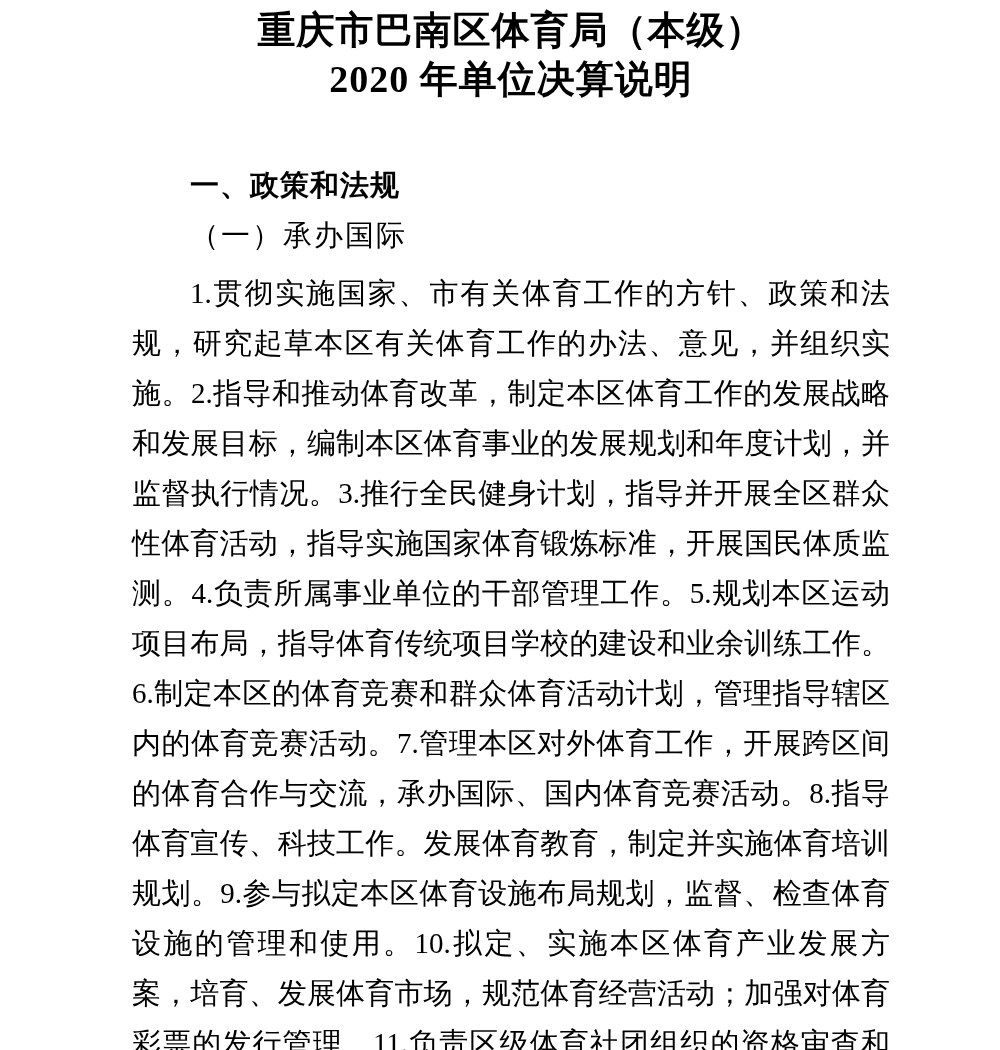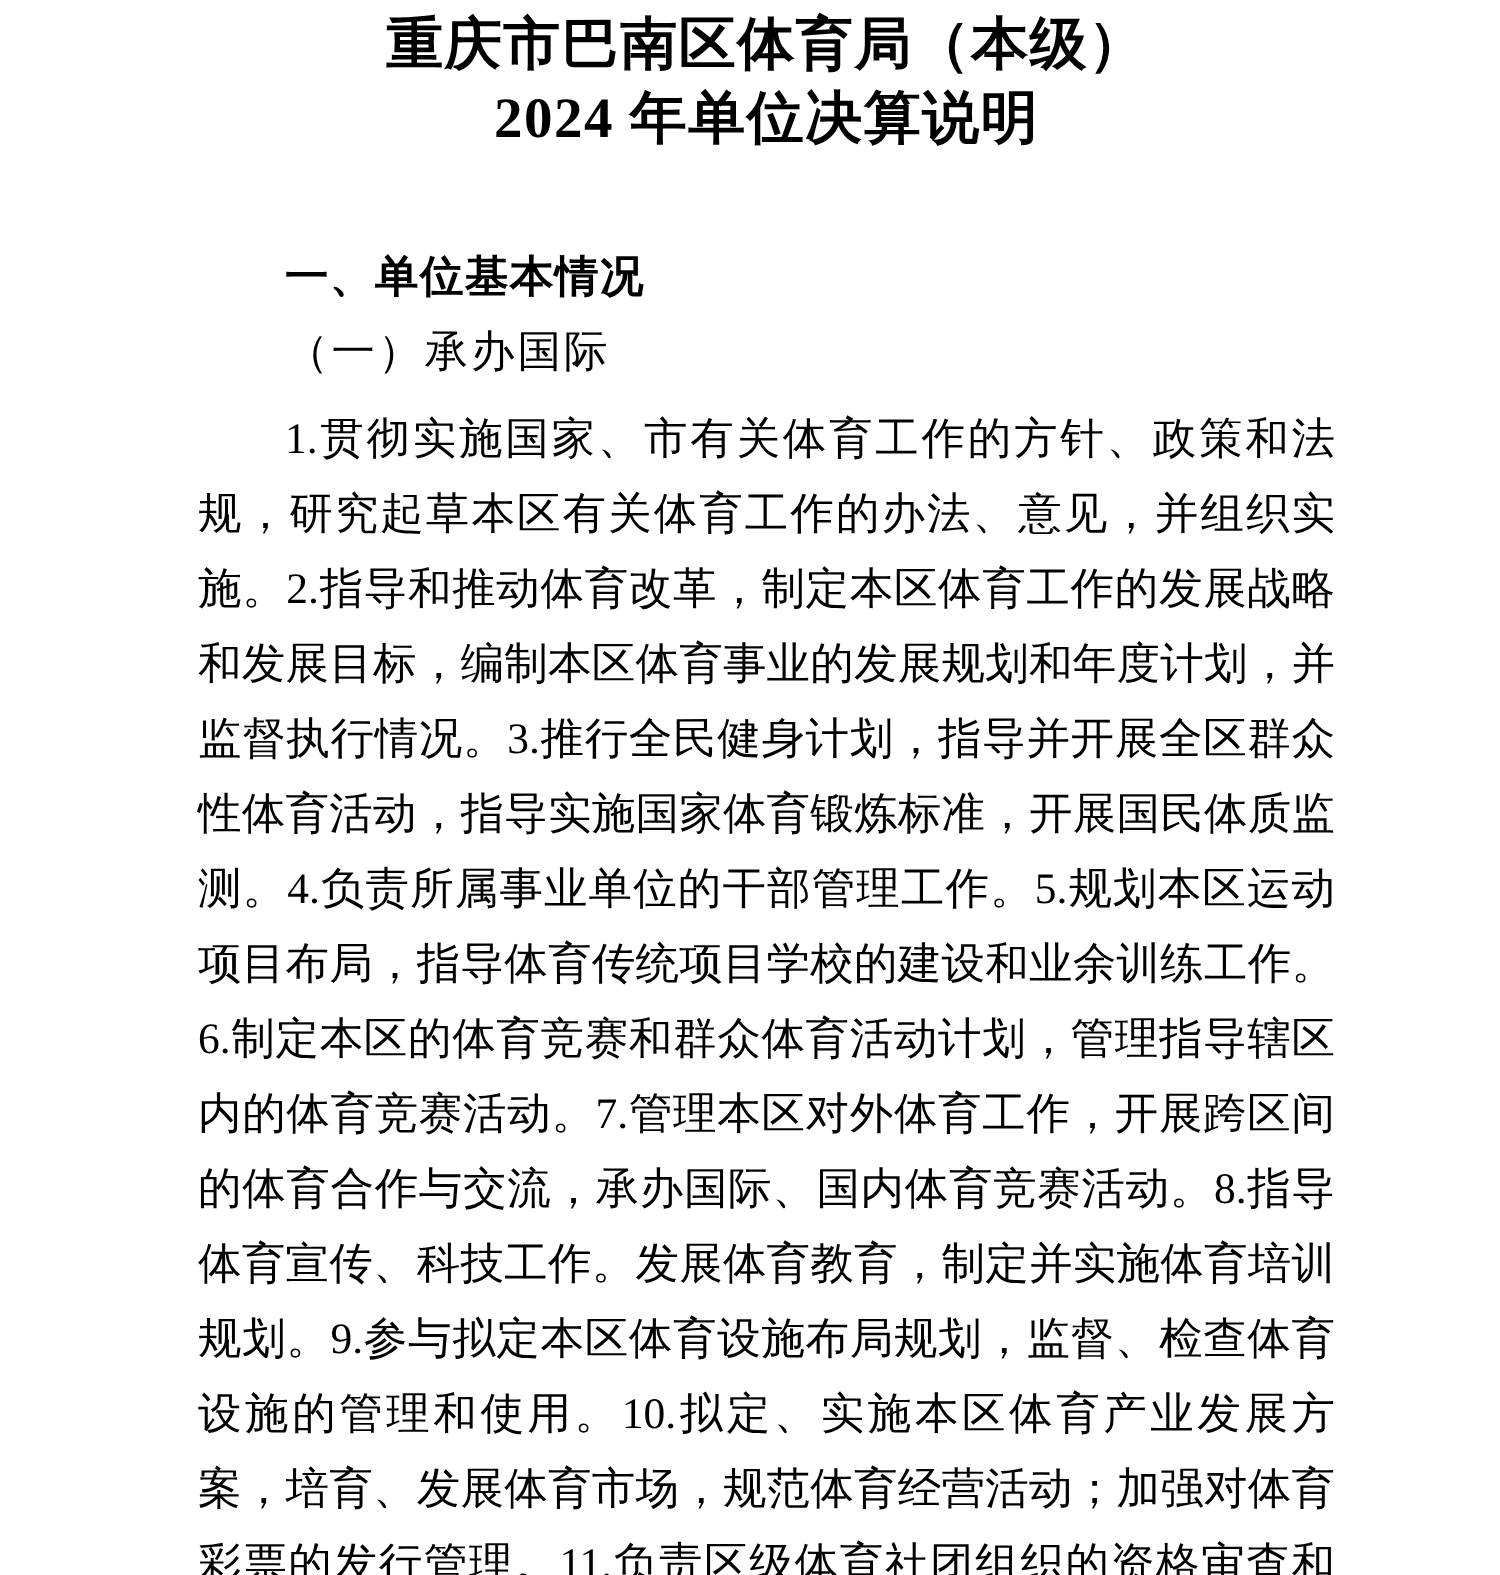--- a/index.html
+++ b/index.html
@@ -54,21 +54,21 @@
     text-indent: 2em;
     font-family: "Liberation Serif", serif;
   }
 </style>
 </head>
 <body>
 
 <div class="page">
   <h1 class="doc-title">
     <span>重庆市巴南区体育局（本级）</span><br>
-    <span>2024 年单位决算说明</span>
+    <span>2020 年单位决算说明</span>
   </h1>
 
-  <h2 class="section-heading">一、单位基本情况</h2>
+  <h2 class="section-heading">一、政策和法规</h2>
 
   <h3 class="subsection-heading">（一）承办国际</h3>
 
   <p class="body-paragraph">1.贯彻实施国家、市有关体育工作的方针、政策和法规，研究起草本区有关体育工作的办法、意见，并组织实施。2.指导和推动体育改革，制定本区体育工作的发展战略和发展目标，编制本区体育事业的发展规划和年度计划，并监督执行情况。3.推行全民健身计划，指导并开展全区群众性体育活动，指导实施国家体育锻炼标准，开展国民体质监测。4.负责所属事业单位的干部管理工作。5.规划本区运动项目布局，指导体育传统项目学校的建设和业余训练工作。6.制定本区的体育竞赛和群众体育活动计划，管理指导辖区内的体育竞赛活动。7.管理本区对外体育工作，开展跨区间的体育合作与交流，承办国际、国内体育竞赛活动。8.指导体育宣传、科技工作。发展体育教育，制定并实施体育培训规划。9.参与拟定本区体育设施布局规划，监督、检查体育设施的管理和使用。10.拟定、实施本区体育产业发展方案，培育、发展体育市场，规范体育经营活动；加强对体育彩票的发行管理。11.负责区级体育社团组织的资格审查和业务指导。12.承办区委、区政府交办的其它事项。</p>
 </div>
 
 </body></html>

